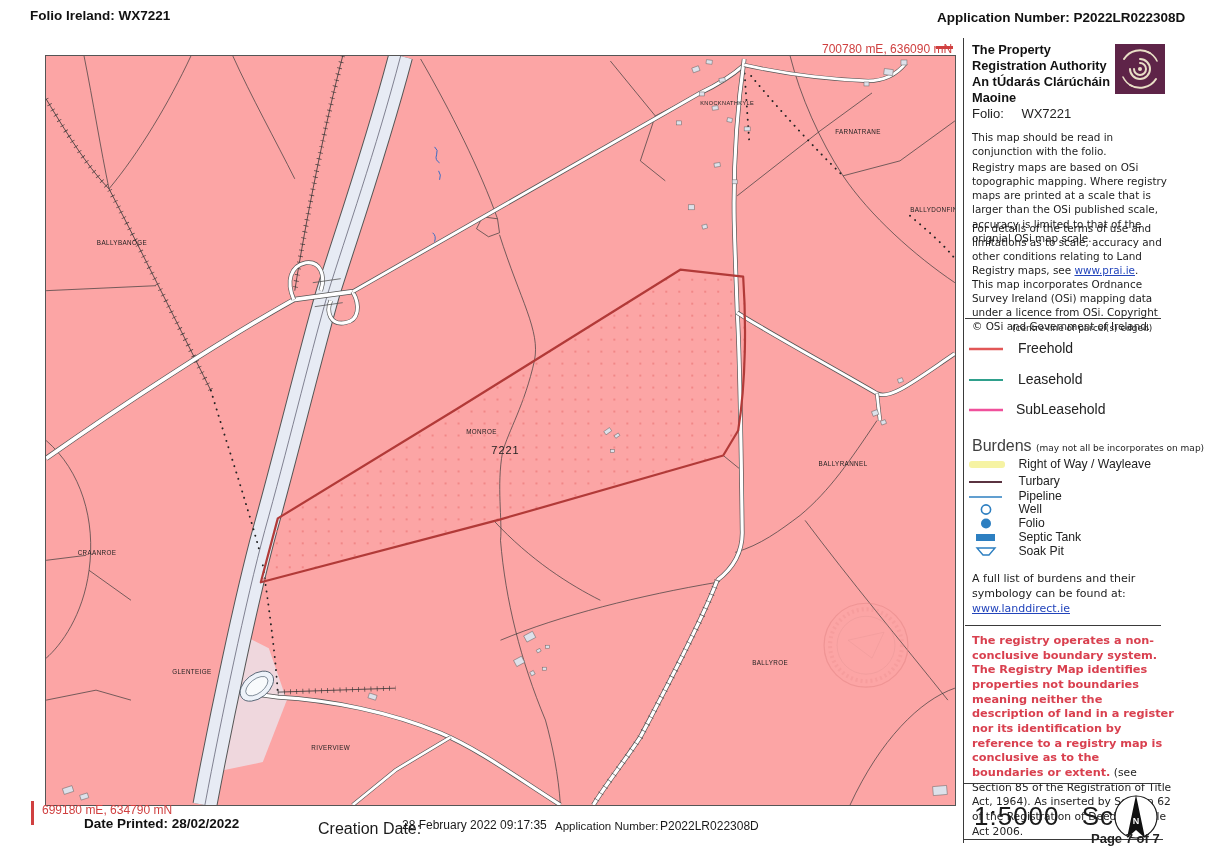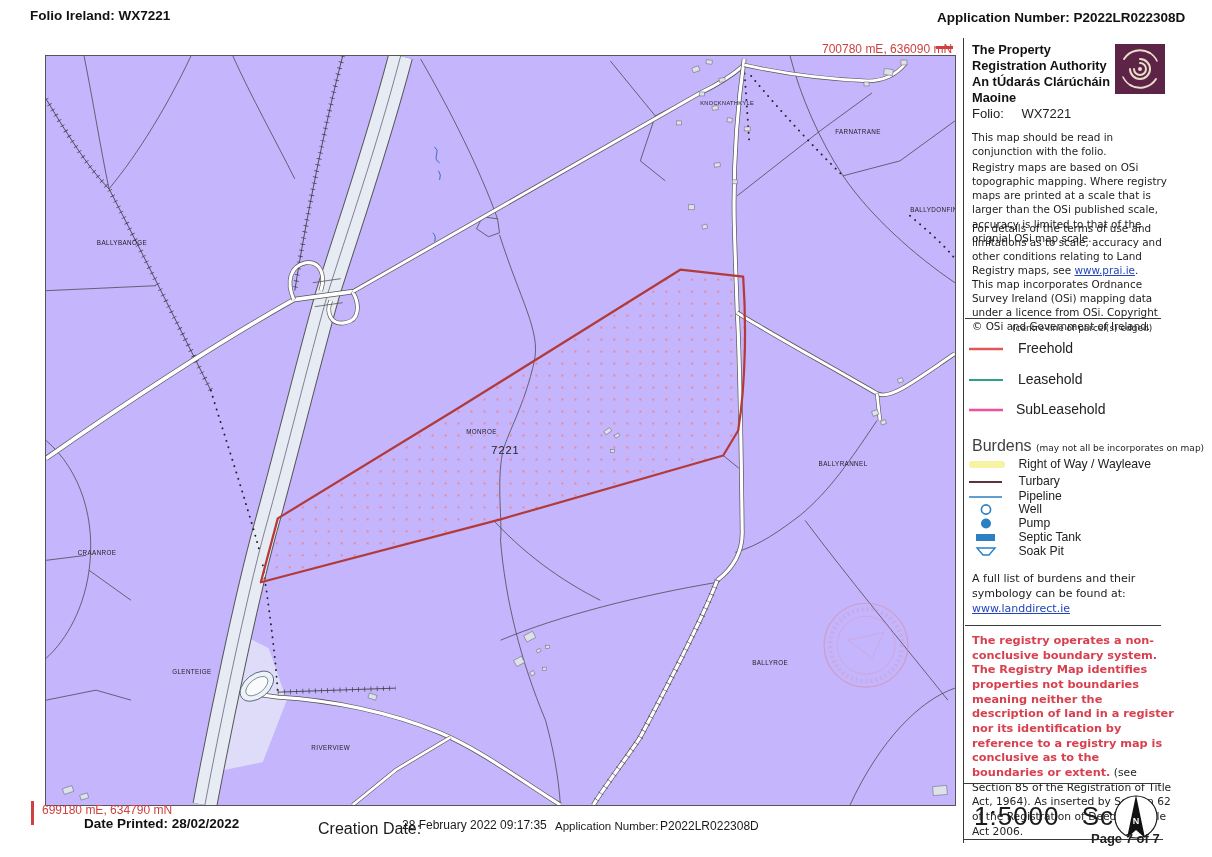--- a/index.html
+++ b/index.html
@@ -2,21 +2,21 @@
 <html><head>
 <meta charset="utf-8">
 <style>
   html,body{margin:0;padding:0;background:#888;}
   #page{position:relative;width:1212px;height:857px;background:#ffffff;overflow:hidden;
         font-family:"Liberation Sans",sans-serif;color:#1a1a1a;}
   .abs{position:absolute;}
   .b{font-weight:bold;}
   .hdr{font-size:13.5px;font-weight:bold;color:#111;}
   .redtxt{color:#d04040;font-size:12px;}
-  #mapframe{left:45px;top:55px;width:909px;height:749px;border:1px solid #555;background:#c4b5fd;}
+  #mapframe{left:45px;top:55px;width:909px;height:749px;border:1px solid #555;background:#fca5a5;}
   .sb{left:972px;width:198px;font-family:"DejaVu Sans",sans-serif;font-size:10.4px;line-height:1.36;color:#1c1c1c;}
   .sbhead{font-family:"Liberation Sans",sans-serif;font-weight:bold;font-size:12.8px;line-height:1.22;color:#111;width:142px;}
   .hr{height:0;border-top:1px solid #3a3a3a;}
   .link{color:#2244bb;text-decoration:underline;cursor:pointer;}
   .legrow{font-family:"Liberation Sans",sans-serif;font-size:14px;color:#222;}
   .burrow{font-family:"Liberation Sans",sans-serif;font-size:12.2px;color:#222;}
   .warn{font-family:"DejaVu Sans",sans-serif;font-size:11.3px;line-height:1.3;width:202px;}
   .warnred{color:#d9404f;font-weight:bold;}
   .warnblk{color:#222;font-size:10.7px;}
   .scaletxt{font-size:26px;color:#1a1a1a;letter-spacing:1px;}
@@ -271,21 +271,21 @@
   <div class="abs burrow" style="left:968px;top:502px;">
     <svg width="38" height="13" style="vertical-align:middle;">
         <circle cx="18" cy="6.5" r="4.6" fill="none" stroke-width="1.6" stroke="#2d7fc1"></circle>
       </svg>
     <span style="margin-left:9px;">Well</span>
   </div>
   <div class="abs burrow" style="left:968px;top:516px;">
     <svg width="38" height="13" style="vertical-align:middle;">
         <circle cx="18" cy="6.5" r="5" fill="#2d7fc1"></circle>
       </svg>
-    <span style="margin-left:9px;">Pump</span>
+    <span style="margin-left:9px;">Folio</span>
   </div>
   <div class="abs burrow" style="left:968px;top:530px;">
     <svg width="38" height="11" style="vertical-align:middle;">
         <rect x="8" y="2" width="19" height="7" fill="#2d7fc1"></rect>
       </svg>
     <span style="margin-left:9px;">Septic Tank</span>
   </div>
   <div class="abs burrow" style="left:968px;top:544px;">
     <svg width="38" height="11" style="vertical-align:middle;">
         <path d="M9,2 H27 L21,9 H15 Z" fill="none" stroke-width="1.4" stroke="#2d7fc1"></path>

